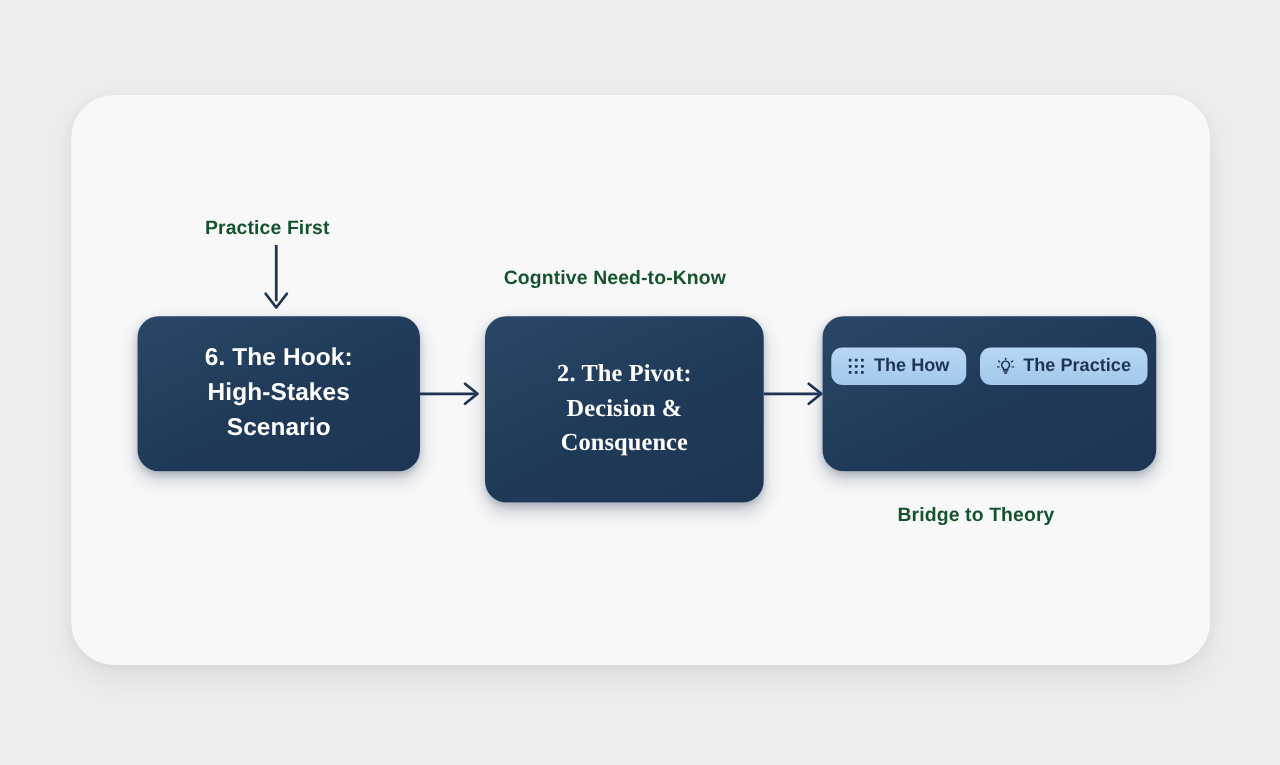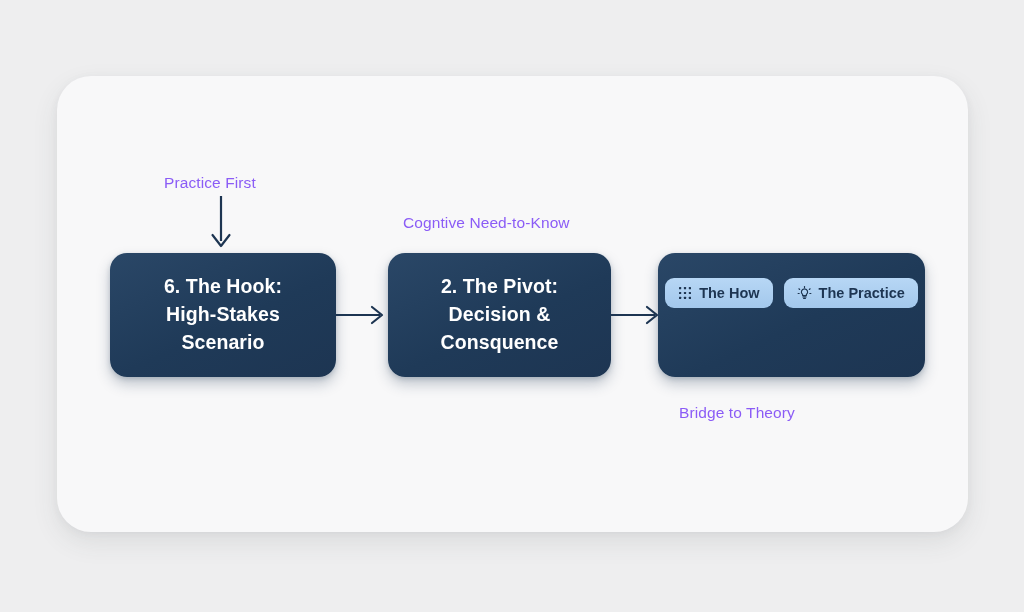--- a/index.html
+++ b/index.html
@@ -30,28 +30,28 @@
     background: #f8f8f9;
     border-radius: 34px;
     box-shadow: 0 10px 26px rgba(60, 64, 72, 0.10),
                 0 2px 8px rgba(60, 64, 72, 0.05);
   }
 
   
   .flow-label {
     position: absolute;
     font-size: 15.5px;
-    font-weight: 400;
-    color: #8b5cf6;
+    font-weight: 700;
+    color: #14532d;
     white-space: nowrap;
     letter-spacing: 0.1px;
   }
   .label-practice  { left: 164px; top: 174px; }
   .label-trigger   { left: 403px; top: 214px; }
-  .label-bridge    { left: 679px; top: 404px; text-align: right; }
+  .label-bridge    { left: 718px; top: 404px; text-align: right; }
 
   
   .box {
     position: absolute;
     background: linear-gradient(155deg, #2a4767 0%, #1f3a58 55%, #1d3552 100%);
     border-radius: 17px;
     box-shadow: 0 7px 14px rgba(29, 53, 82, 0.26),
                 0 2px 5px rgba(29, 53, 82, 0.18);
     box-sizing: border-box;
     display: flex;
@@ -63,21 +63,21 @@
     color: #ffffff;
     font-size: 19.5px;
     font-weight: bold;
     line-height: 1.42;
     text-align: center;
     white-space: pre-line;
     letter-spacing: 0.1px;
   }
 
   #box-1 { left: 110px; top: 253px; width: 226px; height: 124px; }
-  #box-2 { left: 388px; top: 253px; width: 223px; height: 124px; }
+  #box-2 { left: 388px; top: 253px; width: 223px; height: 149px; font-family: Liberation Serif, serif; }
   #box-3 {
     left: 658px; top: 253px; width: 267px; height: 124px;
     justify-content: flex-start;
     padding-top: 14px;
   }
   #box-3 .box-title { font-size: 18px; line-height: 1.34; }
 
   
   .chip-row {
     display: flex;

